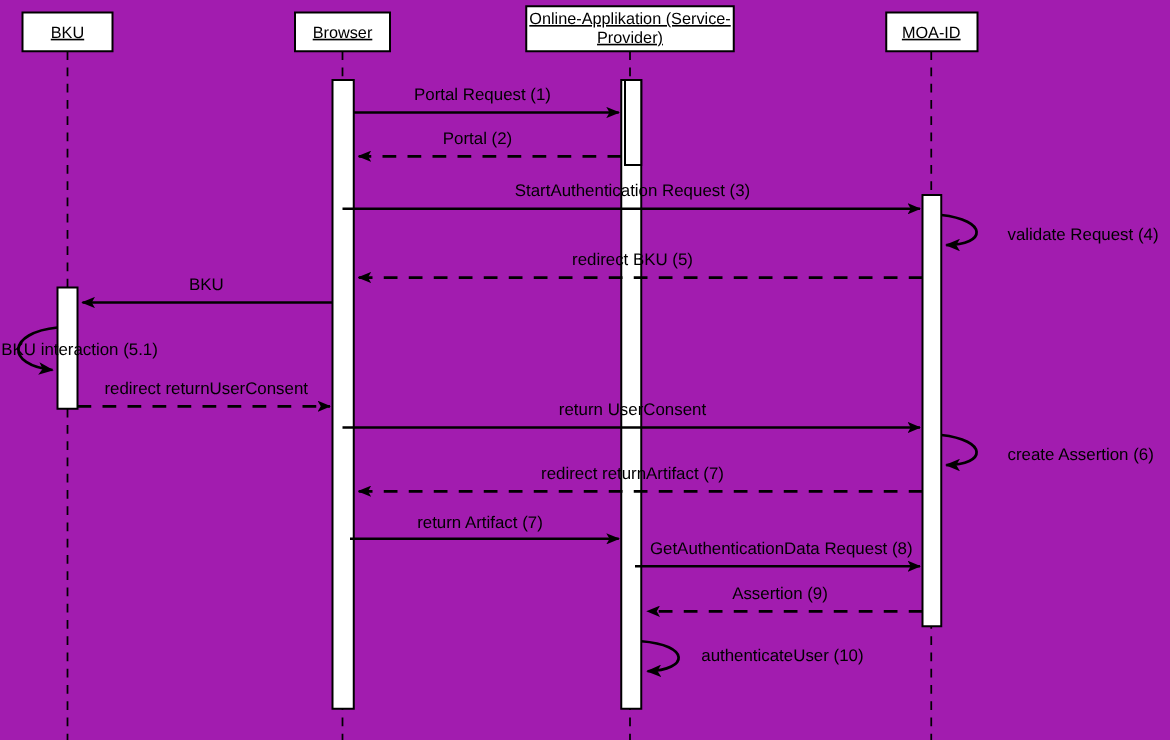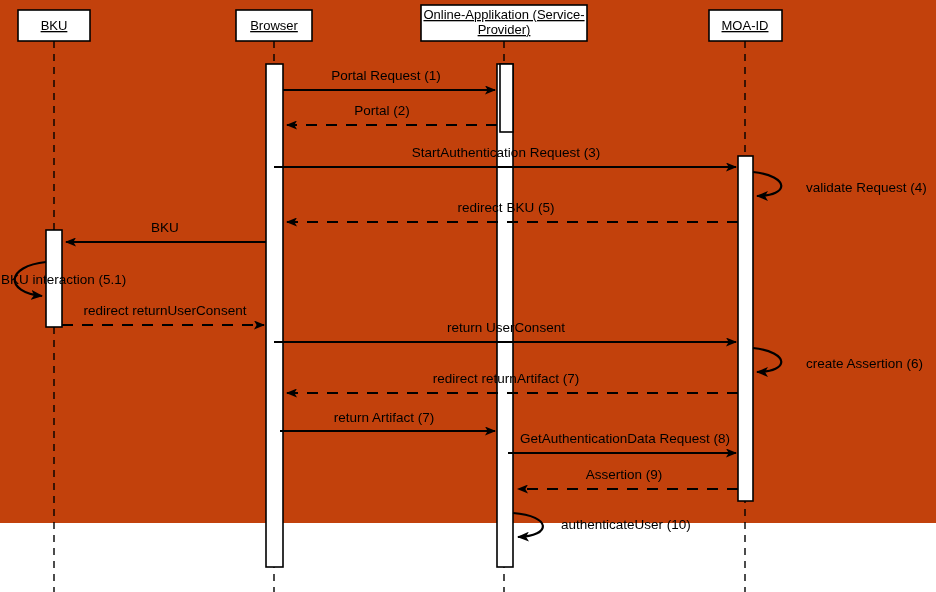--- a/index.html
+++ b/index.html
@@ -9,22 +9,22 @@
   }
   body {
     width: 936px;
     height: 592px;
     font-family: "Liberation Sans", sans-serif;
     overflow: hidden;
   }
   #diagram-root {
     position: relative;
     width: 936px;
-    height: 523px;
-    background: #c2410c;
+    height: 592px;
+    background: #a21caf;
   }
   svg#seq {
     display: block;
     width: 936px;
     height: 592px;
   }
   .lifeline-box {
     fill: #ffffff;
     stroke: #000000;
     stroke-width: 1.6;

